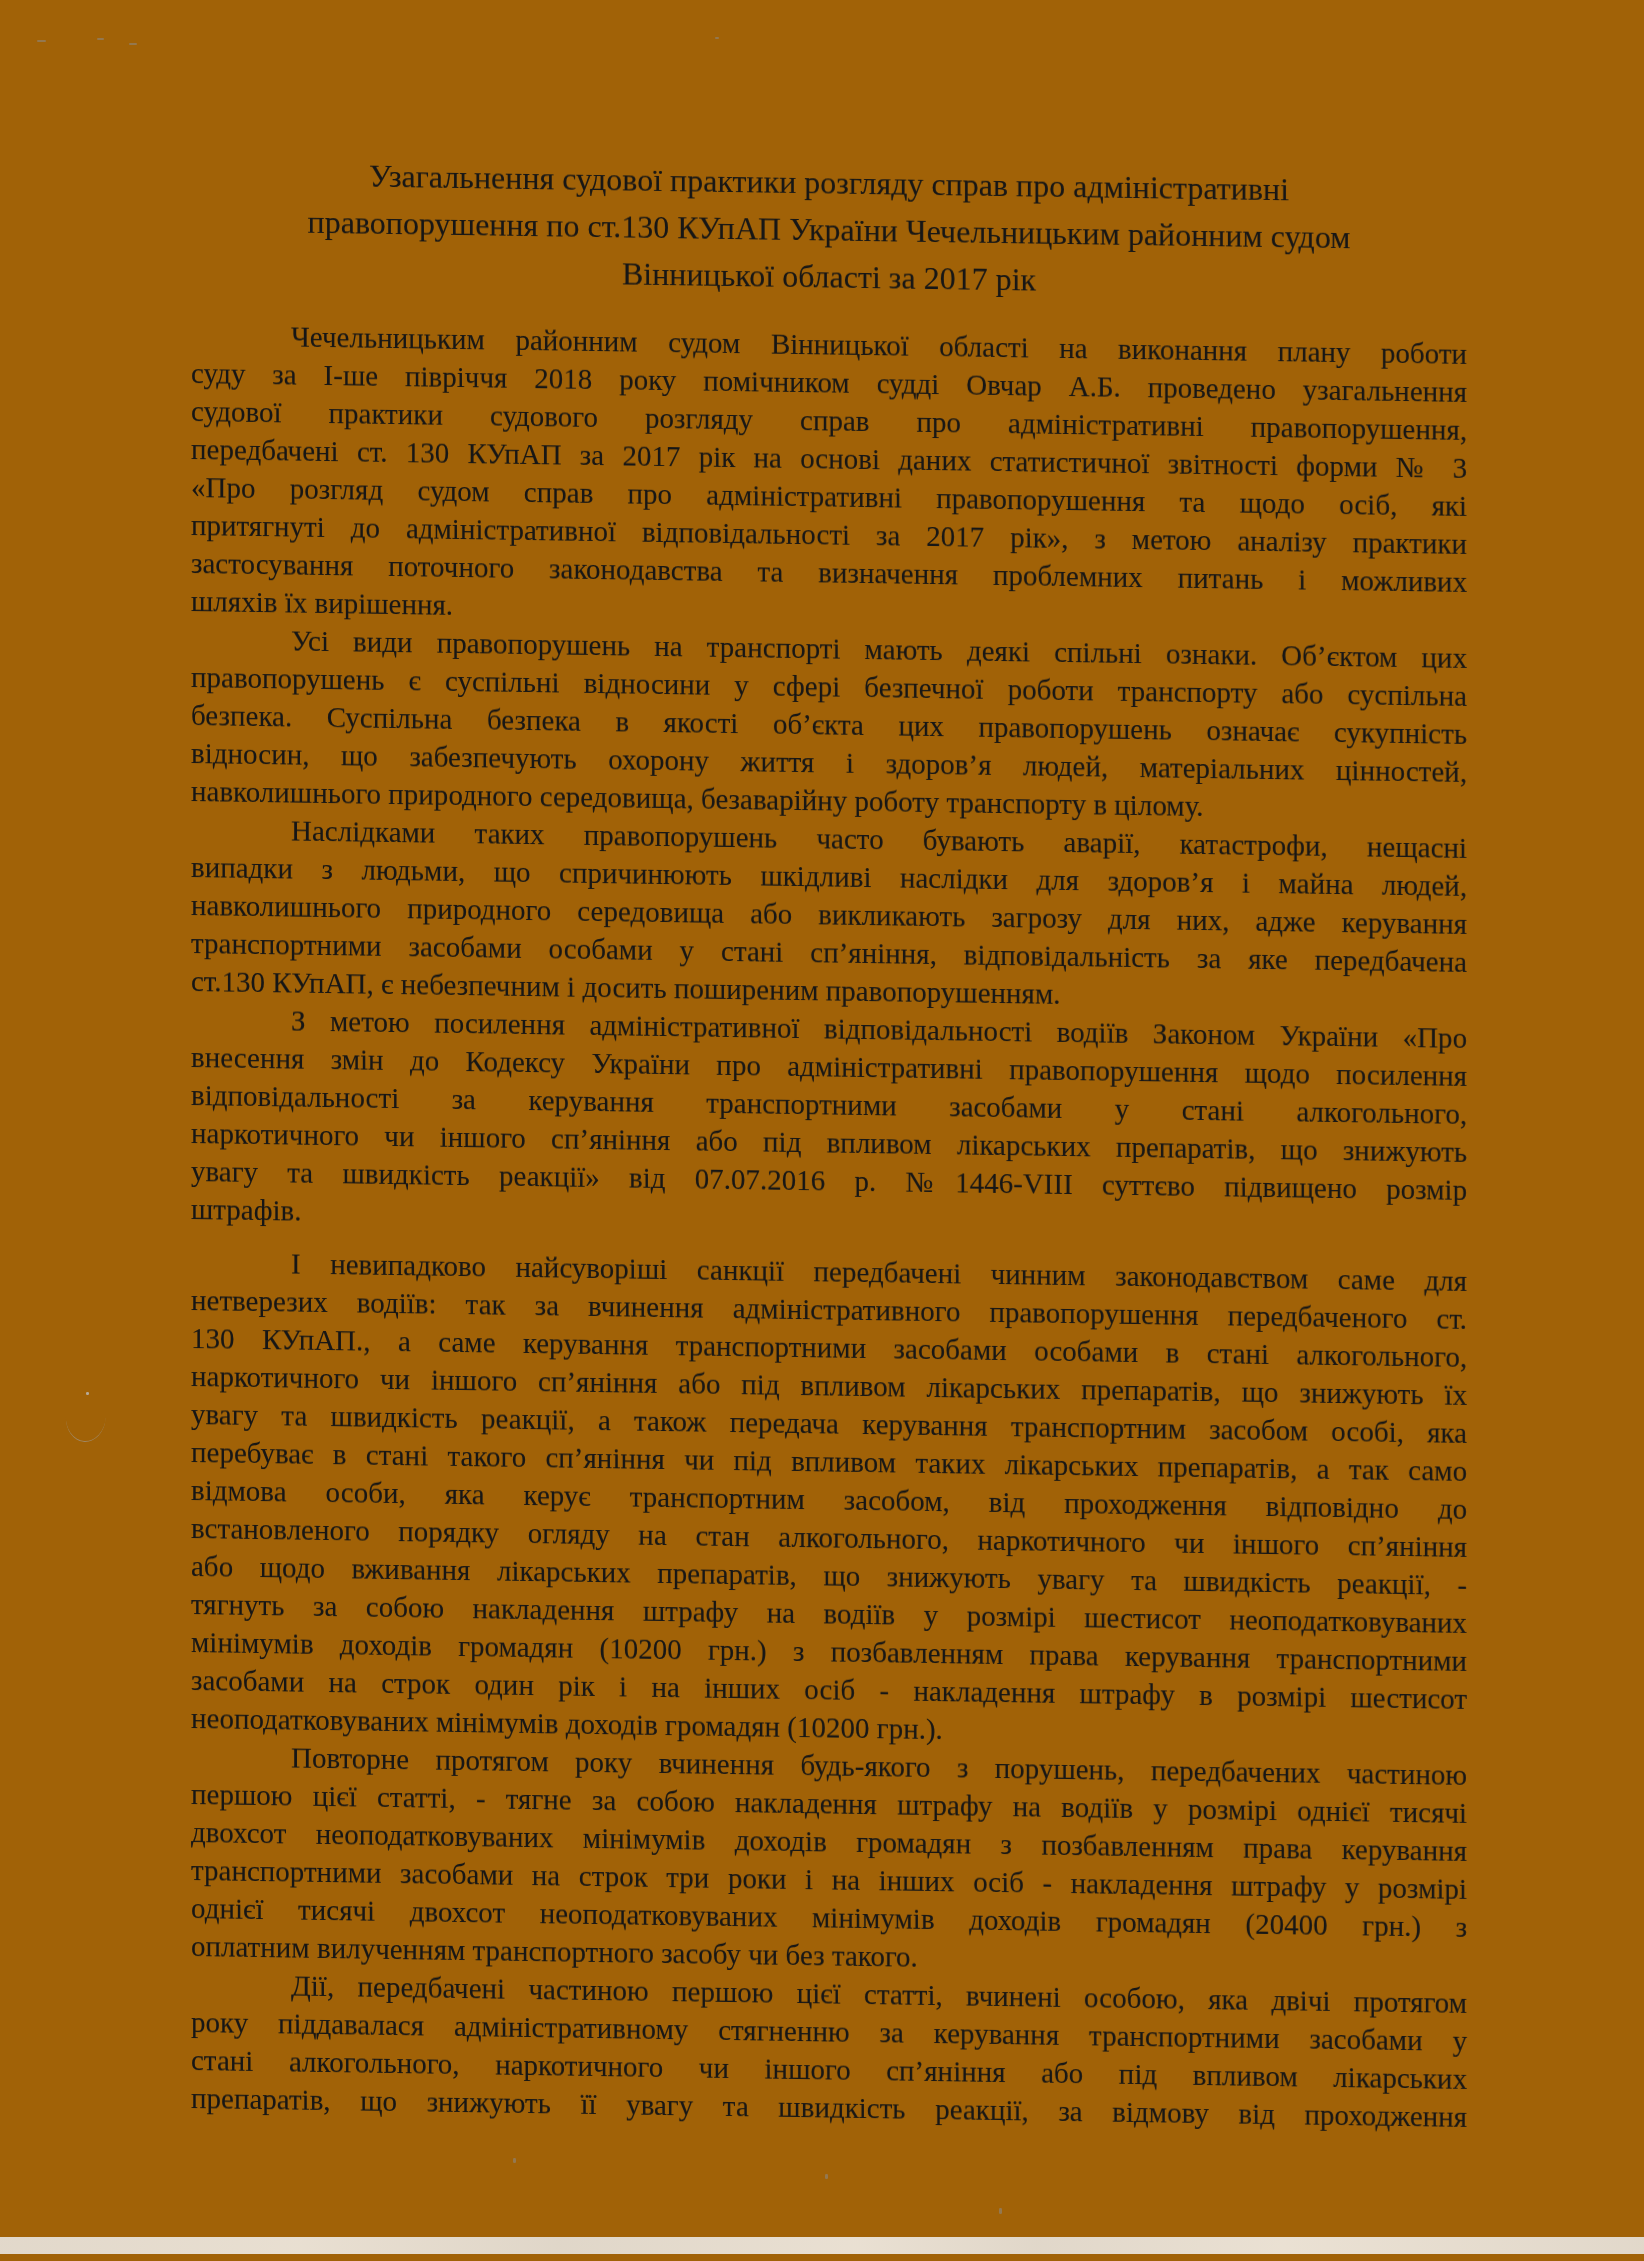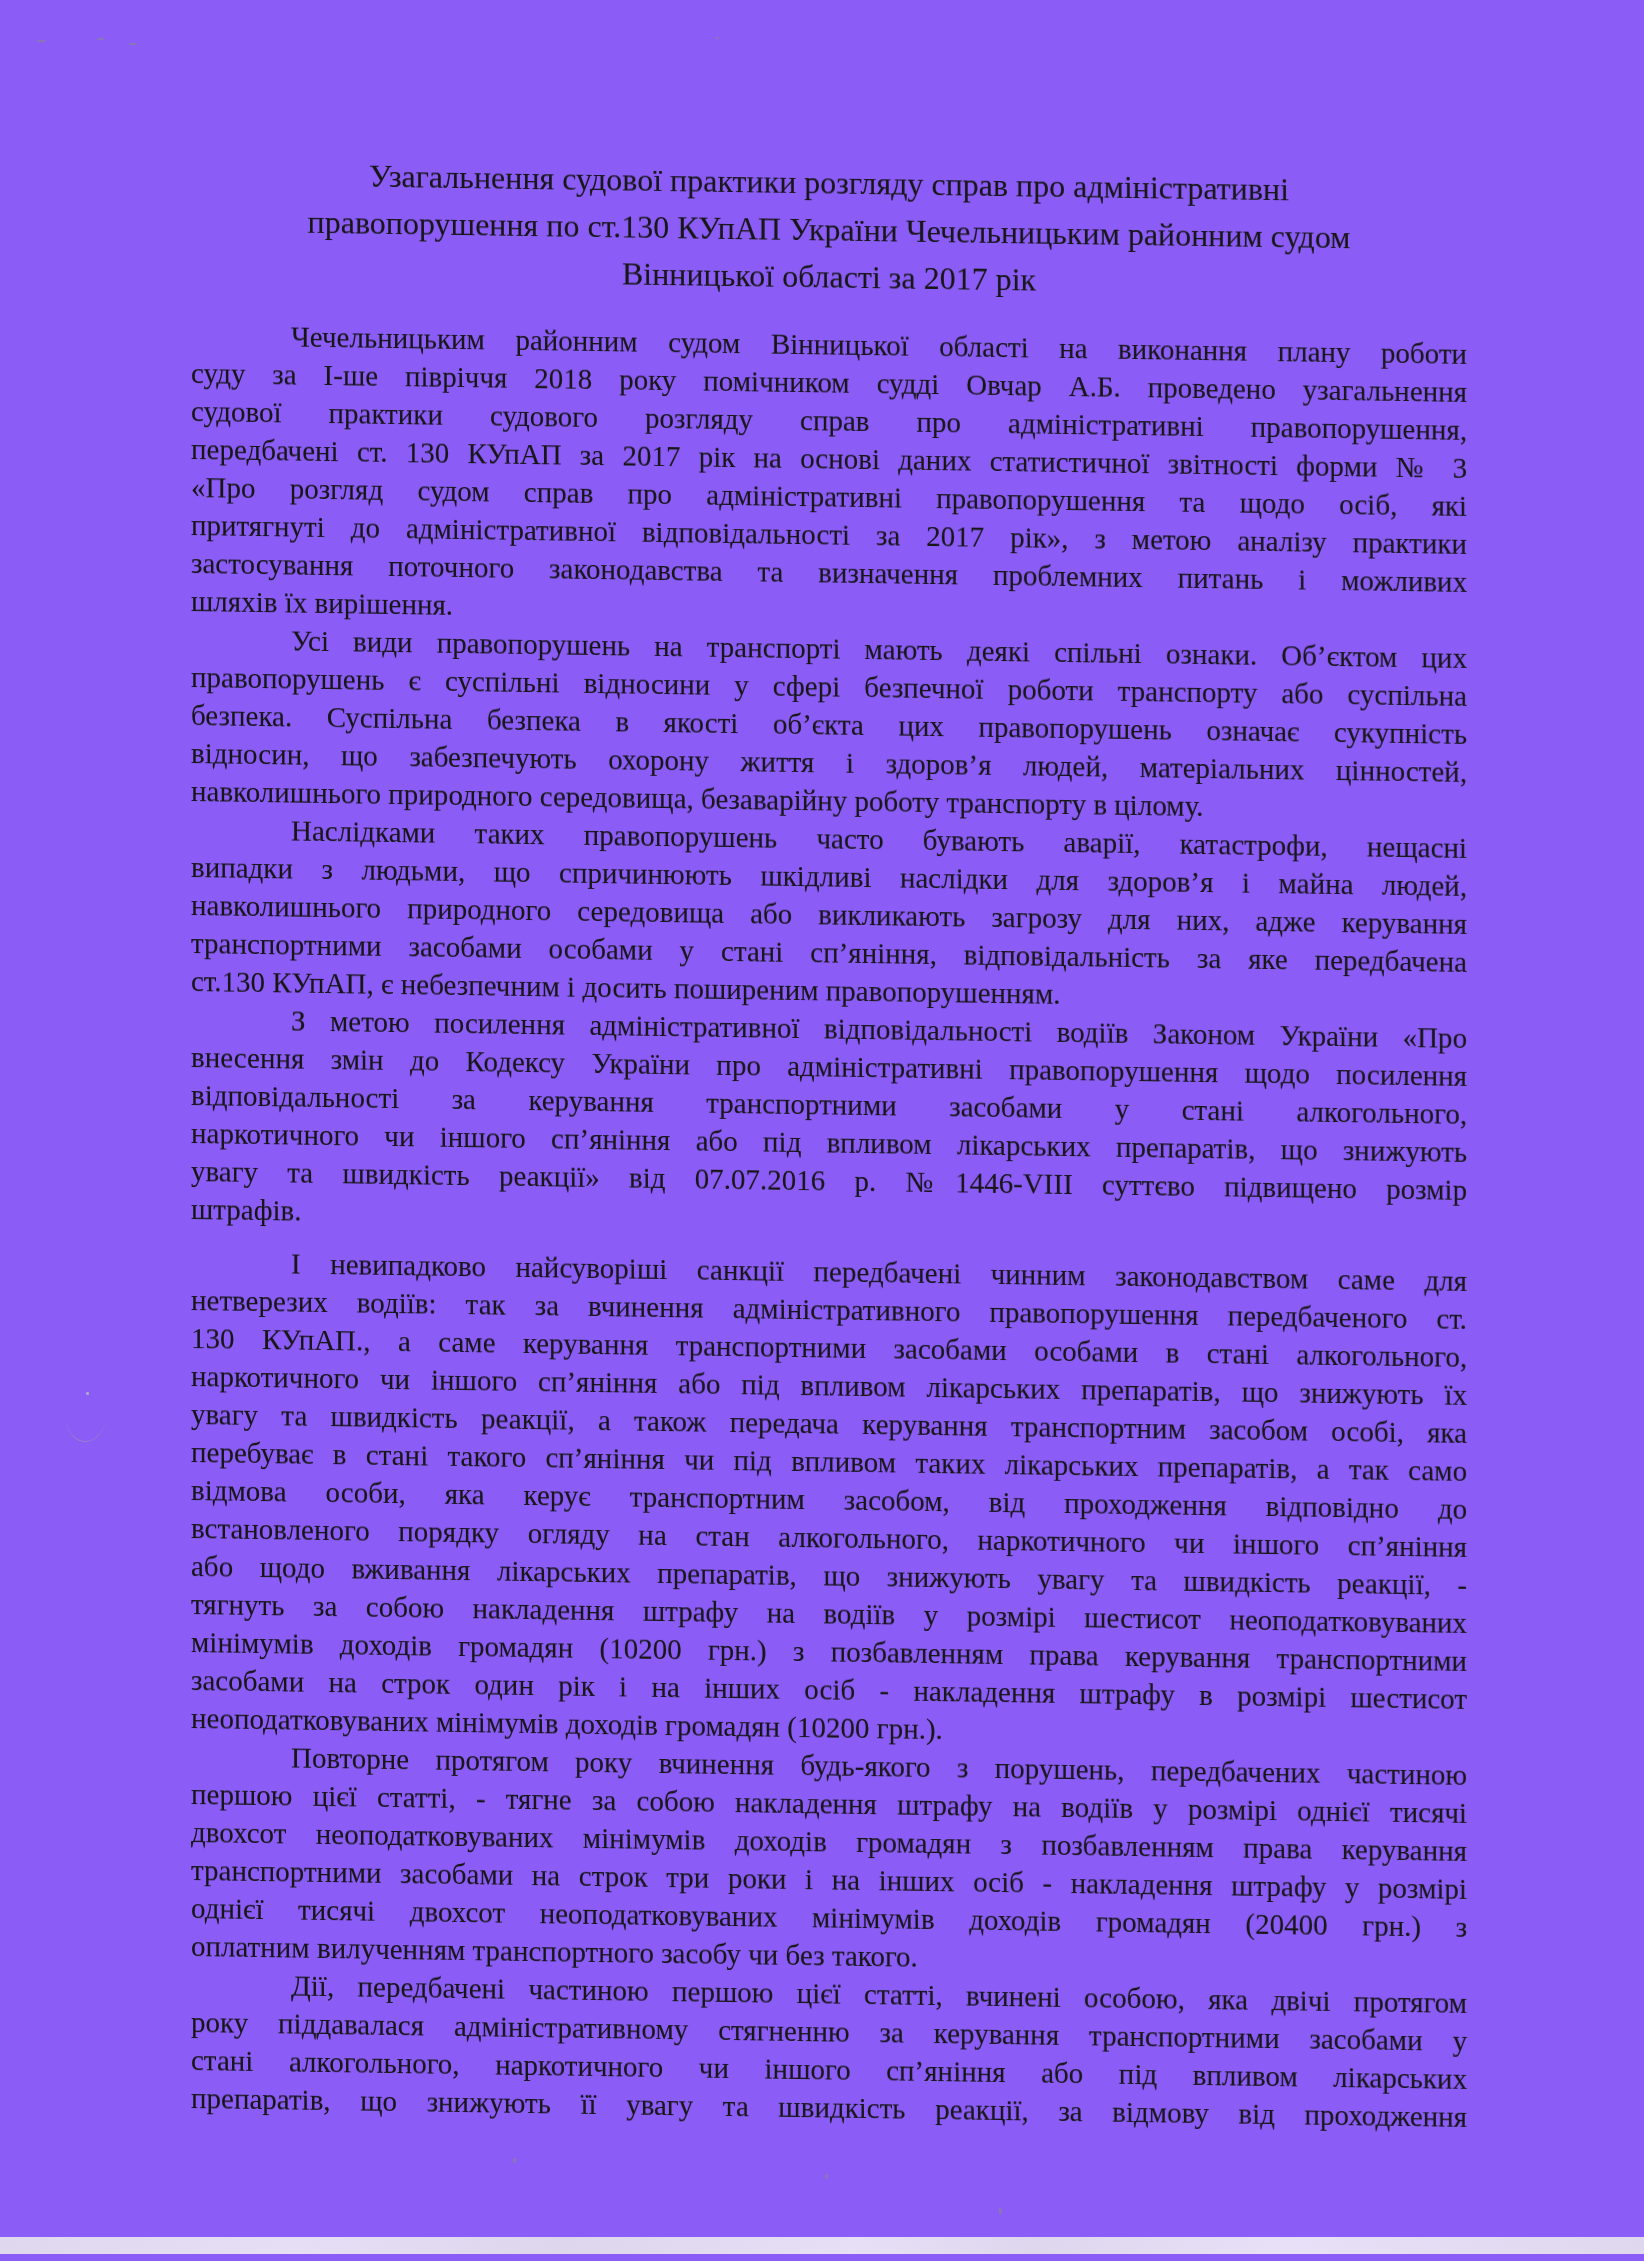--- a/index.html
+++ b/index.html
@@ -1,20 +1,20 @@
 <!DOCTYPE html>
 <html lang="uk" style="font-size:10.3px"><head>
 <meta charset="utf-8">
 <style>
   html, body { margin: 0; padding: 0; background: #ffffff; }
   .page {
     position: relative;
     width: 1645px;
     height: 2261px;
-    background: #8b5cf6;
+    background: #a16207;
     overflow: hidden;
     font-family: "Liberation Serif", "DejaVu Serif", serif;
     color: #161616;
   }
   
   .content {
     position: absolute;
     left: 191px;
     top: 150px;
     width: 1276px;

